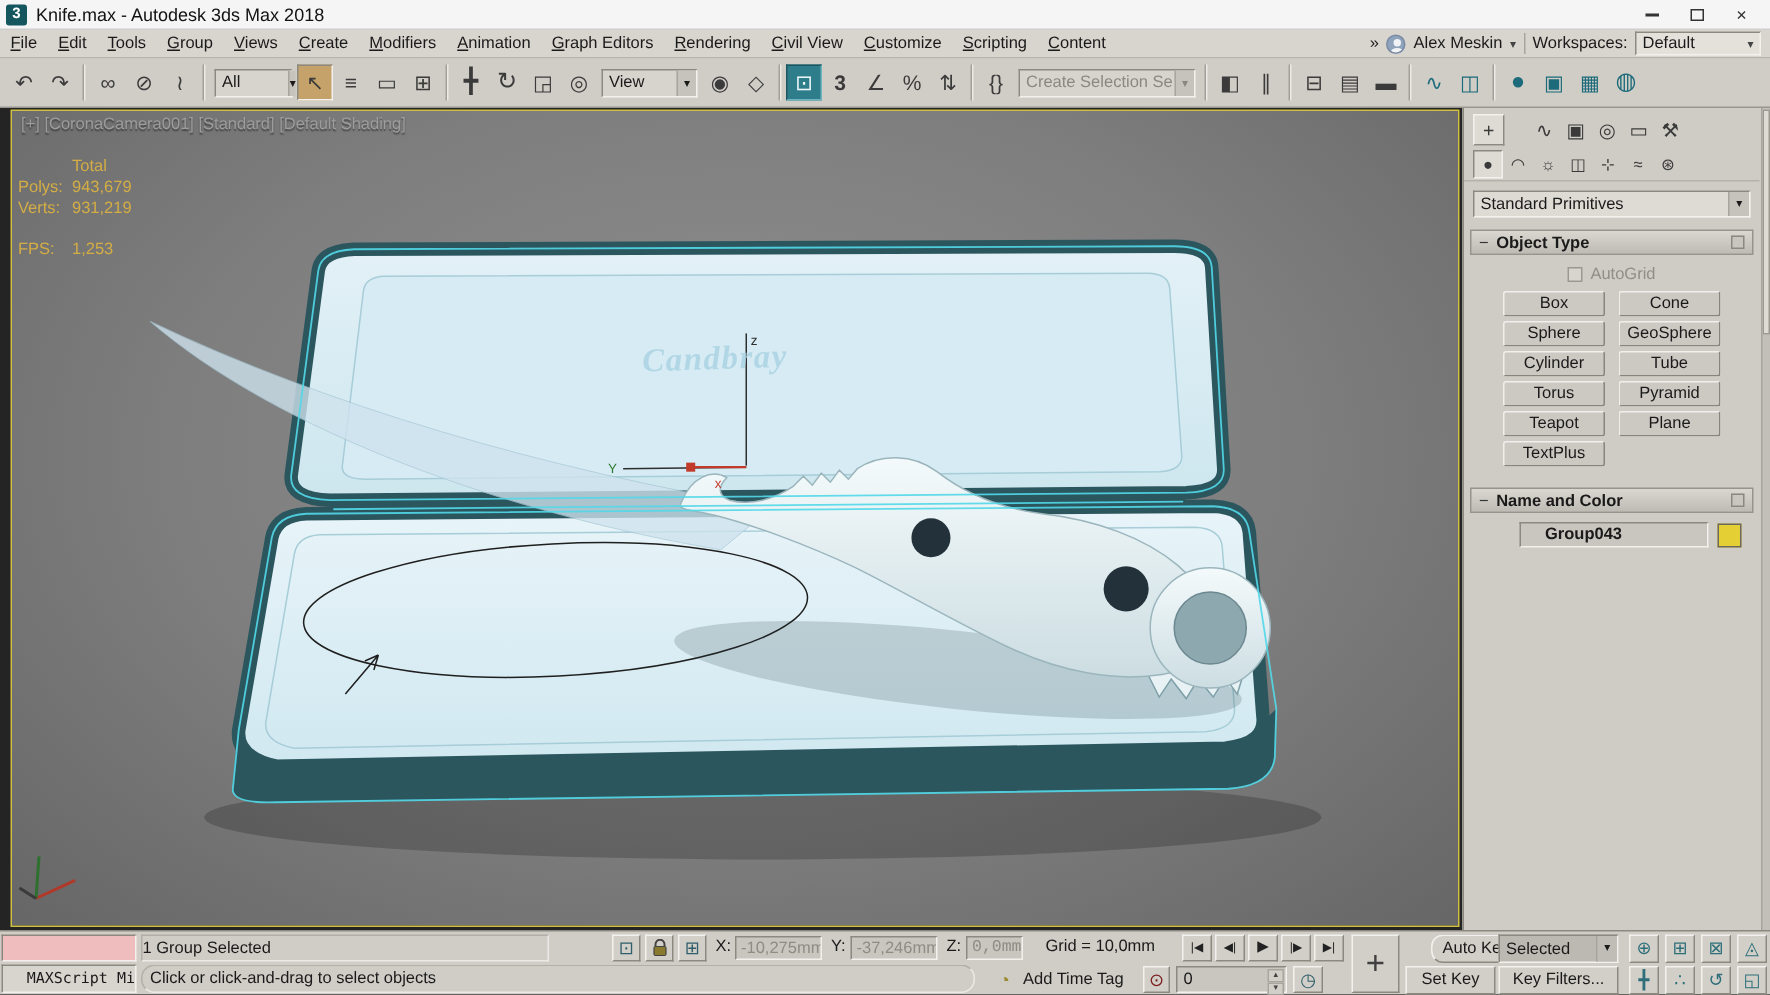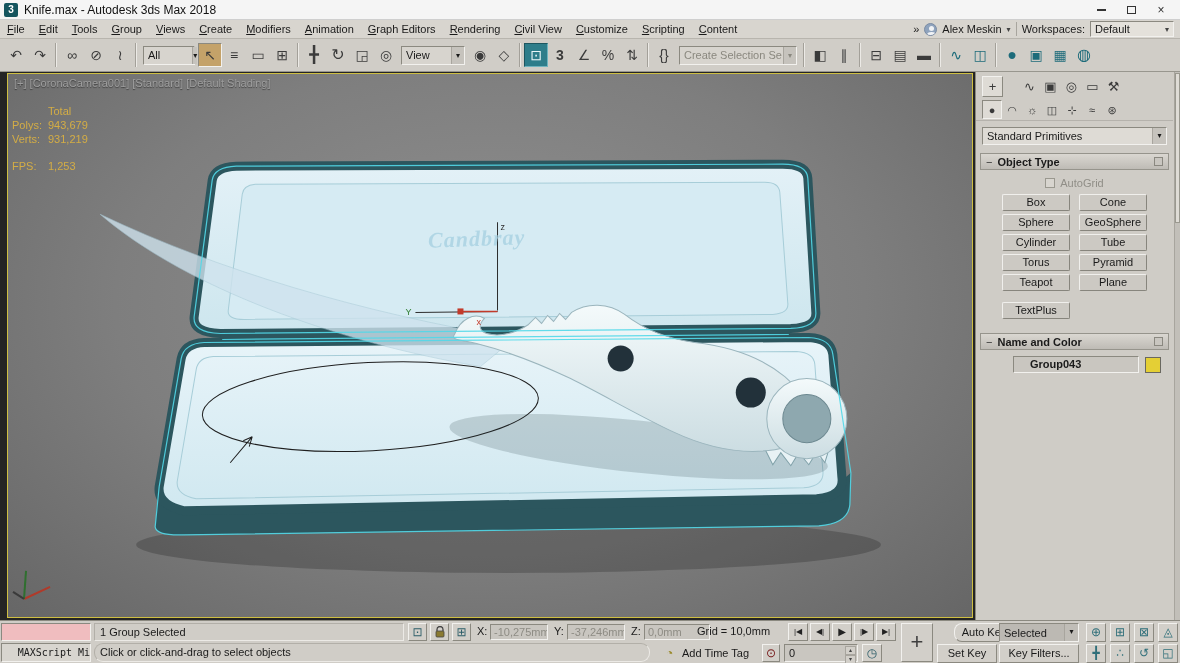--- a/index.html
+++ b/index.html
@@ -68,21 +68,21 @@
   .pdrop-row { padding:6px 6px 2px 6px; }
   .pdrop { height:18px; background:#dedbd5; border:1px solid; border-color:#8b8980 #f2f1ee #f2f1ee #8b8980; display:flex; align-items:center; padding-left:4px; }
   .pdrop .da { width:14px; height:100%; margin-left:auto; background:#c6c3bd; border-left:1px solid #a8a59e; text-align:center; font-size:8px; line-height:16px; }
   .rhead { height:17px; margin:6px 4px 4px 4px; background:linear-gradient(#dad7d1,#bebbb5); border:1px solid #96948c; font-weight:bold; display:flex; align-items:center; padding:0 5px; }
   .rmin { margin-right:5px; font-weight:normal; color:#333; }
   .rpin { margin-left:auto; width:9px; height:9px; border:1px solid #8a8880; background:#c9c6c0; }
   .autogrid { display:flex; align-items:center; justify-content:center; gap:5px; height:18px; color:#908e87; }
   .cb { width:10px; height:10px; border:1px solid #9a988f; background:#d8d5cf; }
   .btngrid { display:grid; grid-template-columns:1fr 1fr; gap:3px 9px; padding:2px 26px 8px; }
   .pbtn { height:17px; background:#ccc9c3; border:1px solid; border-color:#f0efec #87857d #87857d #f0efec; border-radius:2px; text-align:center; line-height:15px; }
-  .pbtn.single { grid-column:1;margin-top:8px; }
+  .pbtn.single { grid-column:1; }
   .namerow { display:flex; align-items:center; gap:6px; padding:2px 12px 8px;margin-left:25px; }
   .namefield { flex:1; height:17px; background:#c9c6c0; border:1px solid; border-color:#8b8980 #f2f1ee #f2f1ee #8b8980; font-weight:bold; line-height:15px; padding-left:16px; }
   .swatch { width:16px; height:16px; border:1px solid #6a6860; background:#e4cf35; }
   .pscroll { position:absolute; right:0; top:0; bottom:0; width:6px; background:#c2bfb9; border-left:1px solid #a8a59e; }
   .pthumb { position:absolute; top:1px; left:0; right:0; height:150px; background:#dfdcd6; border:1px solid #9a988f; }
 
   
   .statusbar { flex:0 0 43px; position:relative; background:#d0cdc7; border-top:1px solid #8b8980; }
   .sb-el { position:absolute; }
   .sunken { background:#c9c6c0; border:1px solid; border-color:#8b8980 #f2f1ee #f2f1ee #8b8980; }
@@ -363,38 +363,38 @@
       <div class="pscroll">
           <div class="pthumb"></div>
         </div>
     </div>
   </div>
 
   <div class="statusbar">
     <div class="sb-el listener-pink" style="left:1px;top:2px;width:90px;height:18px;"></div>
     <div class="sb-el sunken listener-label" style="left:1px;top:22px;width:90px;height:19px;">MAXScript Mi</div>
 
-    <div class="sb-el etched" style="left:94px;top:2px;width:310px;height:18px;line-height:16px;padding-left:5px;">1 Group Selected</div>
+    <div class="sb-el etched" style="left:94px;top:2px;width:272px;height:18px;line-height:16px;">1 Group Selected</div>
     <div class="sb-el etched" style="left:94px;top:22px;width:556px;height:19px;line-height:17px;padding-left:5px;border-radius:9px;">Click or click-and-drag to select objects</div>
 
     <div class="sb-el sbi raised" style="left:408px;top:2px;">⊡</div>
     <div class="sb-el sbi raised" style="left:430px;top:2px;">
       <svg width="10" height="12" viewBox="0 0 10 12">
         <path d="M2 5 V3.5 A3 3 0 0 1 8 3.5 V5" fill="none" stroke="#444" stroke-width="1.3"></path>
         <rect x="1" y="5" width="8" height="6" rx="1" fill="#8a7a30" stroke="#444" stroke-width="0.8"></rect>
       </svg>
     </div>
     <div class="sb-el sbi raised" style="left:452px;top:2px;">⊞</div>
 
     <span class="sb-el" style="left:477px;top:4px;">X:</span>
     <div class="sb-el sunken coordbox" style="left:490px;top:3px;width:58px;">-10,275mm</div>
     <span class="sb-el" style="left:554px;top:4px;">Y:</span>
     <div class="sb-el sunken coordbox" style="left:567px;top:3px;width:58px;">-37,246mm</div>
     <span class="sb-el" style="left:631px;top:4px;">Z:</span>
-    <div class="sb-el sunken coordbox" style="left:644px;top:3px;width:66px;">0,0mm</div>
+    <div class="sb-el sunken coordbox" style="left:644px;top:3px;width:38px;font-family:Liberation Mono, monospace;">0,0mm</div>
     <span class="sb-el" style="left:697px;top:4px;">Grid = 10,0mm</span>
 
     <span class="sb-el" style="left:666px;top:25px;color:#9a8a2a;font-size:12px;">◔</span>
     <span class="sb-el" style="left:682px;top:26px;">Add Time Tag</span>
 
     <div class="sb-el raised tbtn" style="left:788px;top:2px;width:20px;">|◀</div>
     <div class="sb-el raised tbtn" style="left:810px;top:2px;width:20px;">◀|</div>
     <div class="sb-el raised tbtn" style="left:832px;top:2px;width:20px;font-size:10px;">▶</div>
     <div class="sb-el raised tbtn" style="left:854px;top:2px;width:20px;">|▶</div>
     <div class="sb-el raised tbtn" style="left:876px;top:2px;width:20px;">▶|</div>

